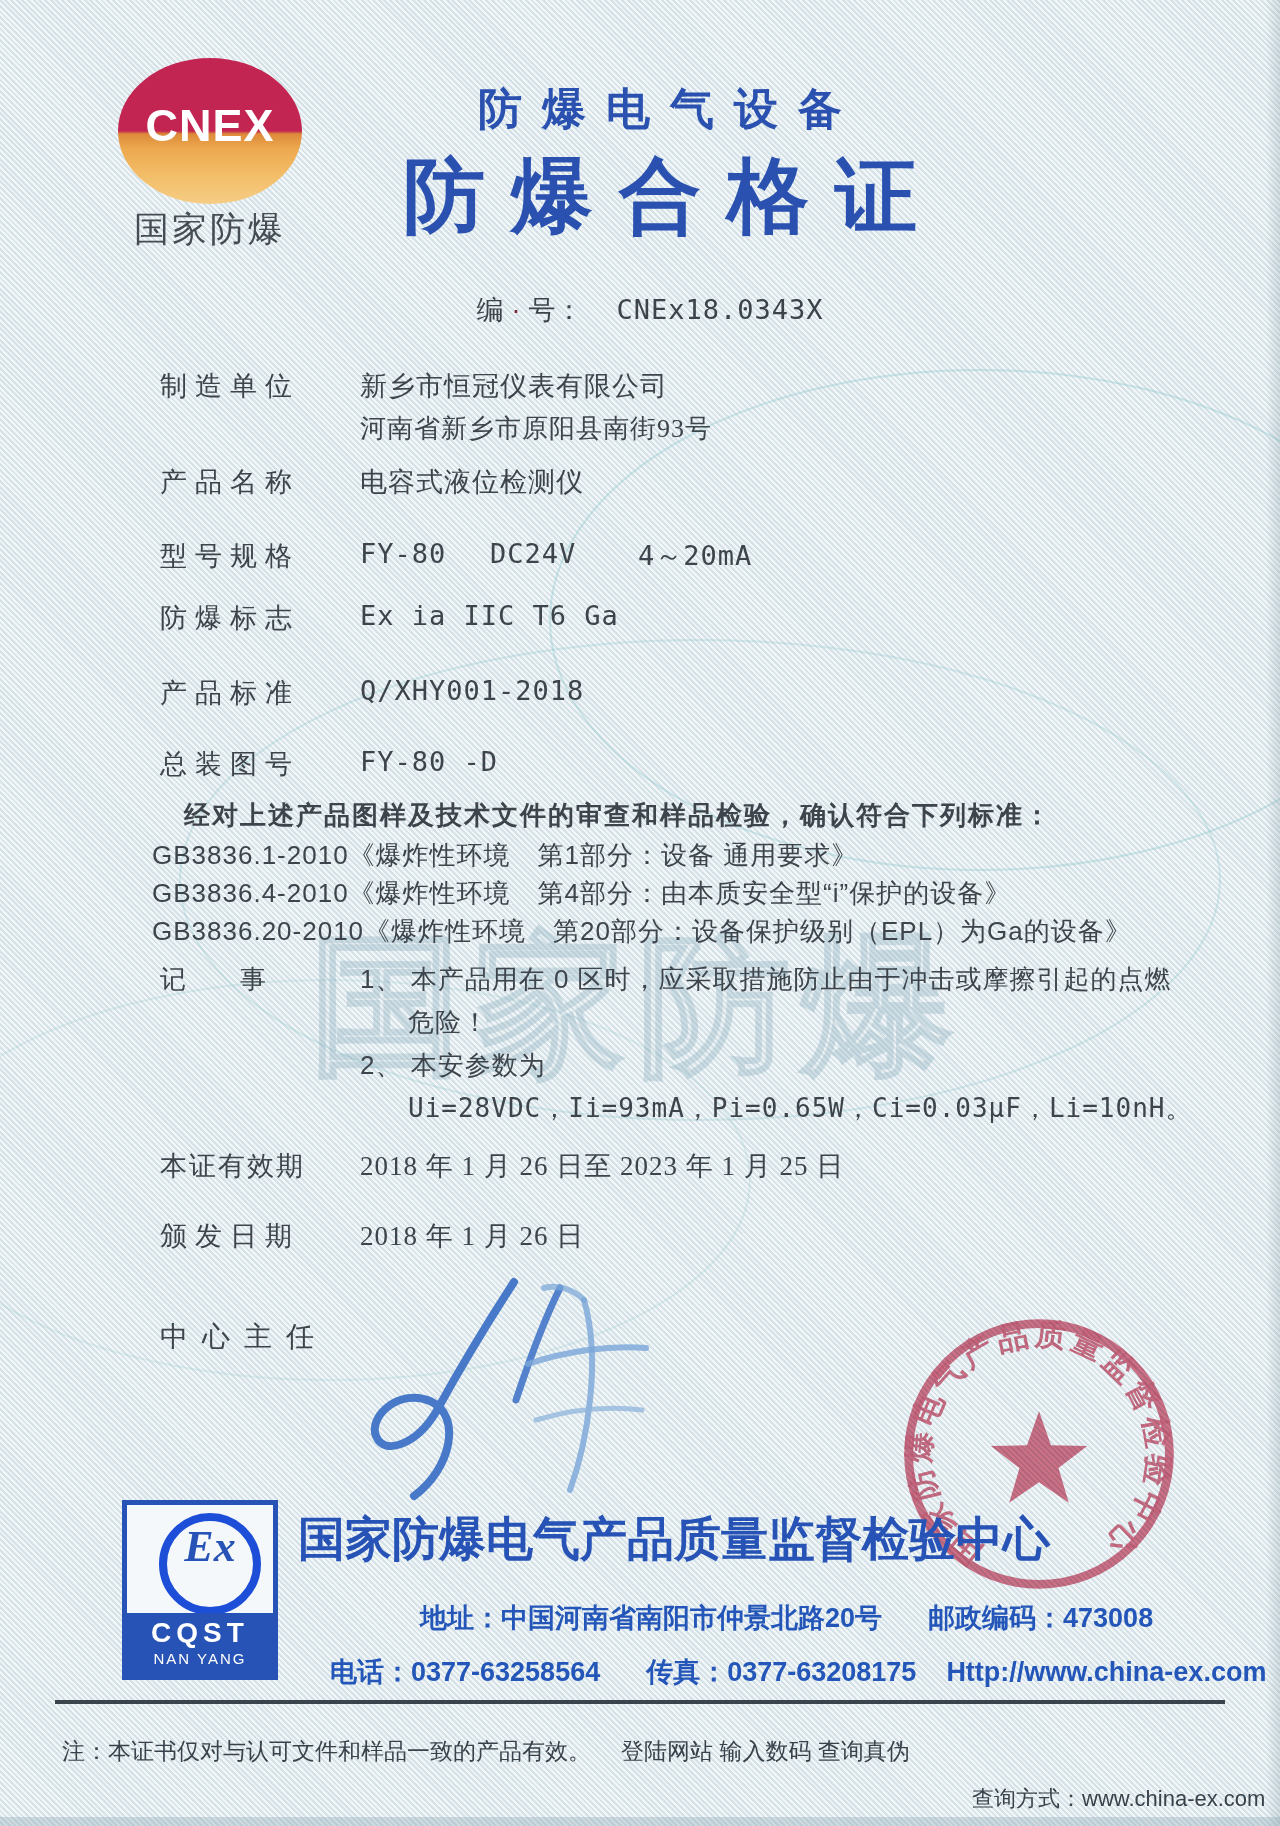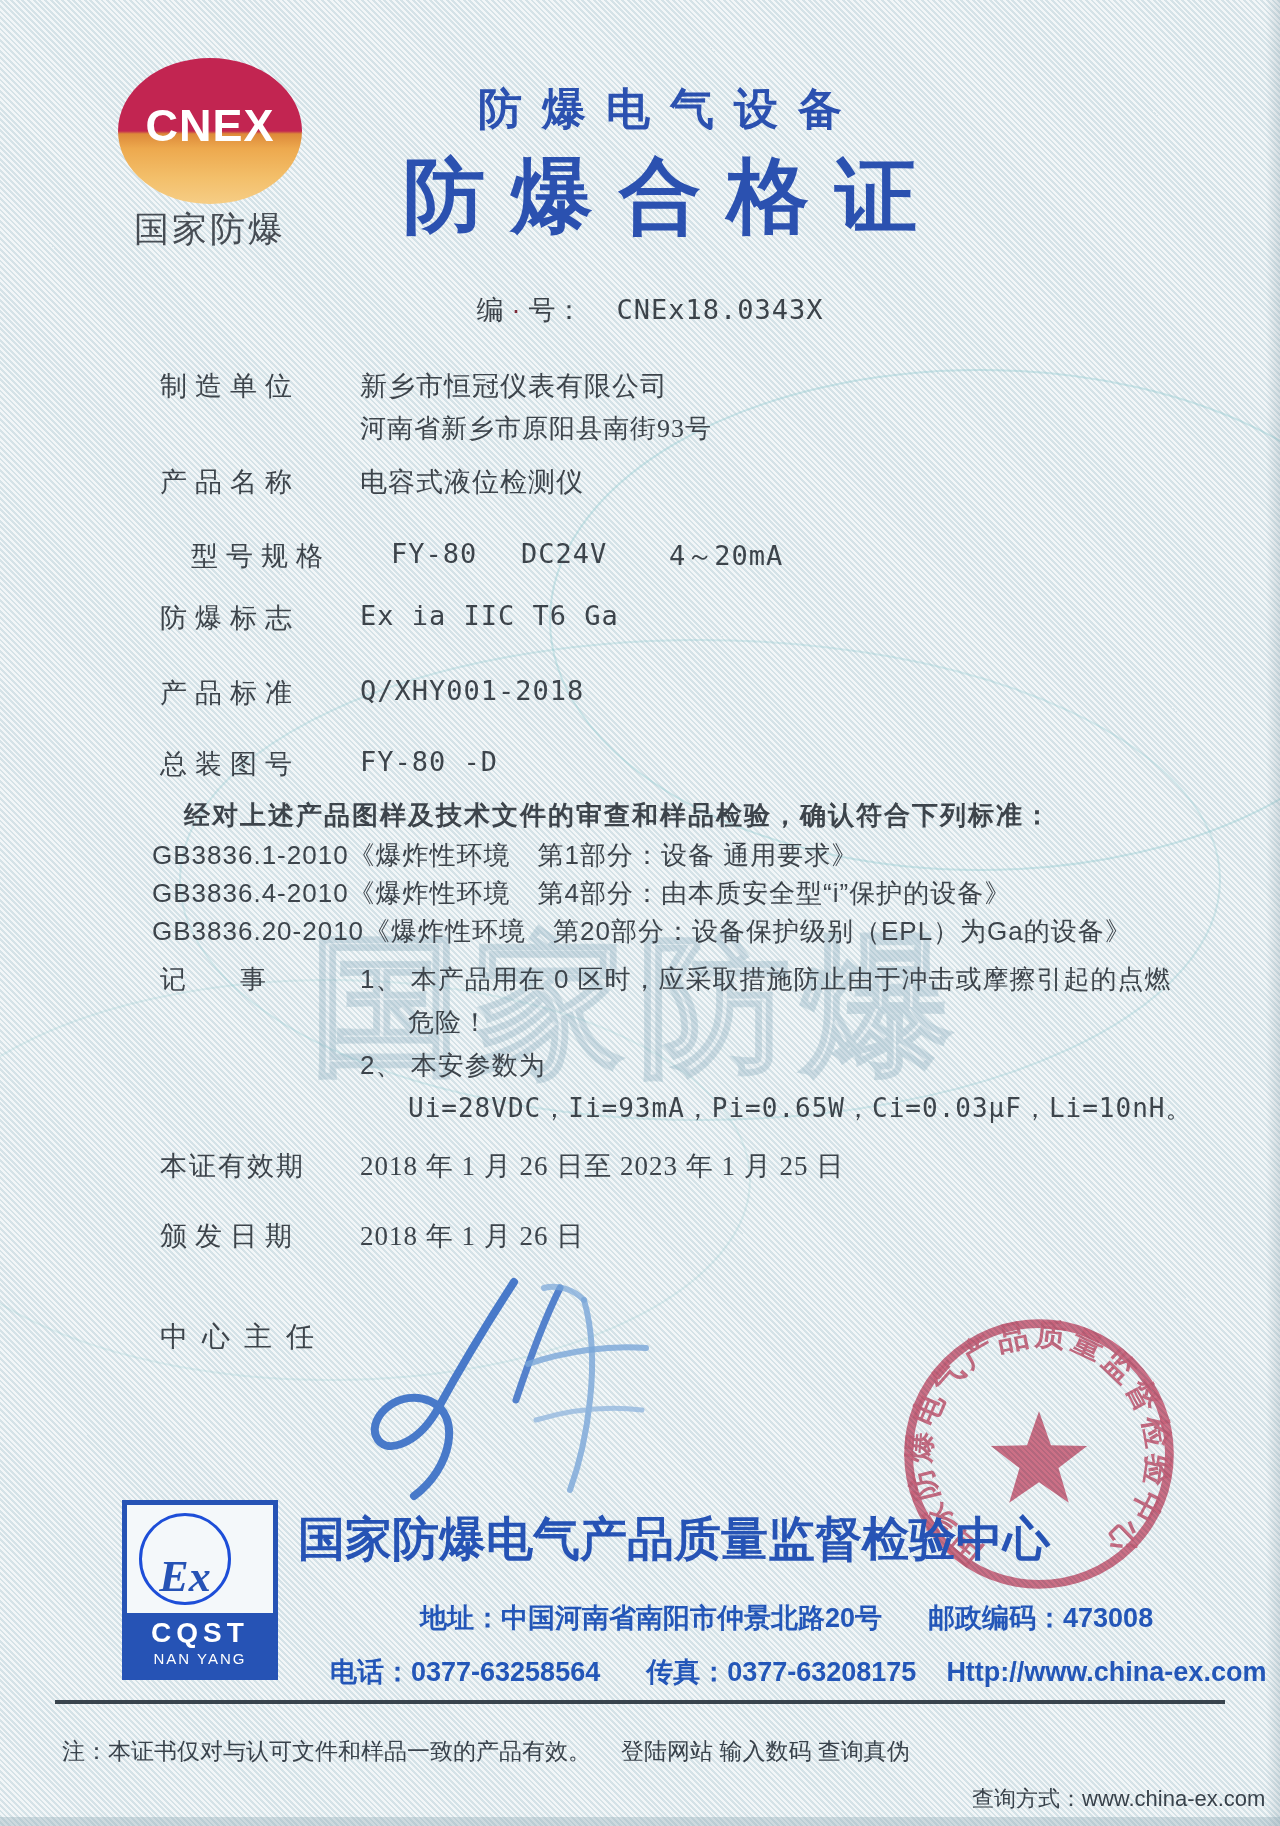--- a/index.html
+++ b/index.html
@@ -43,22 +43,22 @@
   .val{position:absolute;left:200px;letter-spacing:1px;white-space:nowrap;font-family:Liberation Serif, serif;}
   .mono{font-family:"DejaVu Sans Mono", monospace;}
   .std{left:152px;font-size:26px;letter-spacing:1px;white-space:nowrap;}
   .noteln{white-space:nowrap;font-size:26px;letter-spacing:1px;}
   
   .sig{left:348px;top:1268px;width:330px;height:270px;}
   
   .stamp{left:893px;top:1308px;width:292px;height:292px;mix-blend-mode:multiply;opacity:.92;}
   
   .exbox{left:122px;top:1500px;width:156px;height:180px;border:5px solid #2653b5;background:#f4f8fa;box-sizing:border-box;}
-  .excirc{position:absolute;left:12px;top:8px;width:86px;height:86px;border:3px solid #1d4ed8;border-radius:50%;
-    display:flex;align-items:flex-end;justify-content:center;}
+  .excirc{position:absolute;left:32px;top:8px;width:86px;height:86px;border:8px solid #1d4ed8;border-radius:50%;
+    display:flex;align-items:flex-start;justify-content:center;}
   .extext{font-family:"Liberation Serif", serif;font-style:italic;font-weight:bold;font-size:44px;color:#2653b5;}
   .exband{position:absolute;left:0;bottom:0;width:100%;height:62px;background:#2653b5;color:#fff;text-align:center;}
   .cqst{font-size:28px;letter-spacing:5px;margin-top:4px;font-weight:bold;}
   .nanyang{font-size:15px;letter-spacing:2px;margin-top:1px;}
   .orgname{left:298px;top:1508px;font-size:47px;font-weight:bold;color:#2653b5;letter-spacing:0px;white-space:nowrap;}
   .blueline{color:#2356b8;font-weight:bold;font-size:27px;white-space:nowrap;}
   .addr{left:420px;top:1600px;}
   .contact{left:330px;top:1654px;}
   .gap30{display:inline-block;width:30px;}
   .gap46{display:inline-block;width:46px;}
@@ -99,21 +99,21 @@
   </div>
   <div class="abs row" style="top:411px;">
     <span class="val" style="font-size:26px;">河南省新乡市原阳县南街93号</span>
   </div>
 
   <div class="abs row" style="top:464px;">
     <span class="lab">产品名称</span>
     <span class="val">电容式液位检测仪</span>
   </div>
 
-  <div class="abs row" style="top:538px;margin-left:31px;">
+  <div class="abs row" style="top:538px;">
     <span class="lab">型号规格</span>
     <span class="val mono" style="left:200px;">FY-80</span>
     <span class="val mono" style="left:330px;">DC24V</span>
     <span class="val mono" style="left:478px;">4～20mA</span>
   </div>
 
   <div class="abs row" style="top:600px;">
     <span class="lab">防爆标志</span>
     <span class="val mono">Ex ia IIC T6 Ga</span>
   </div>

